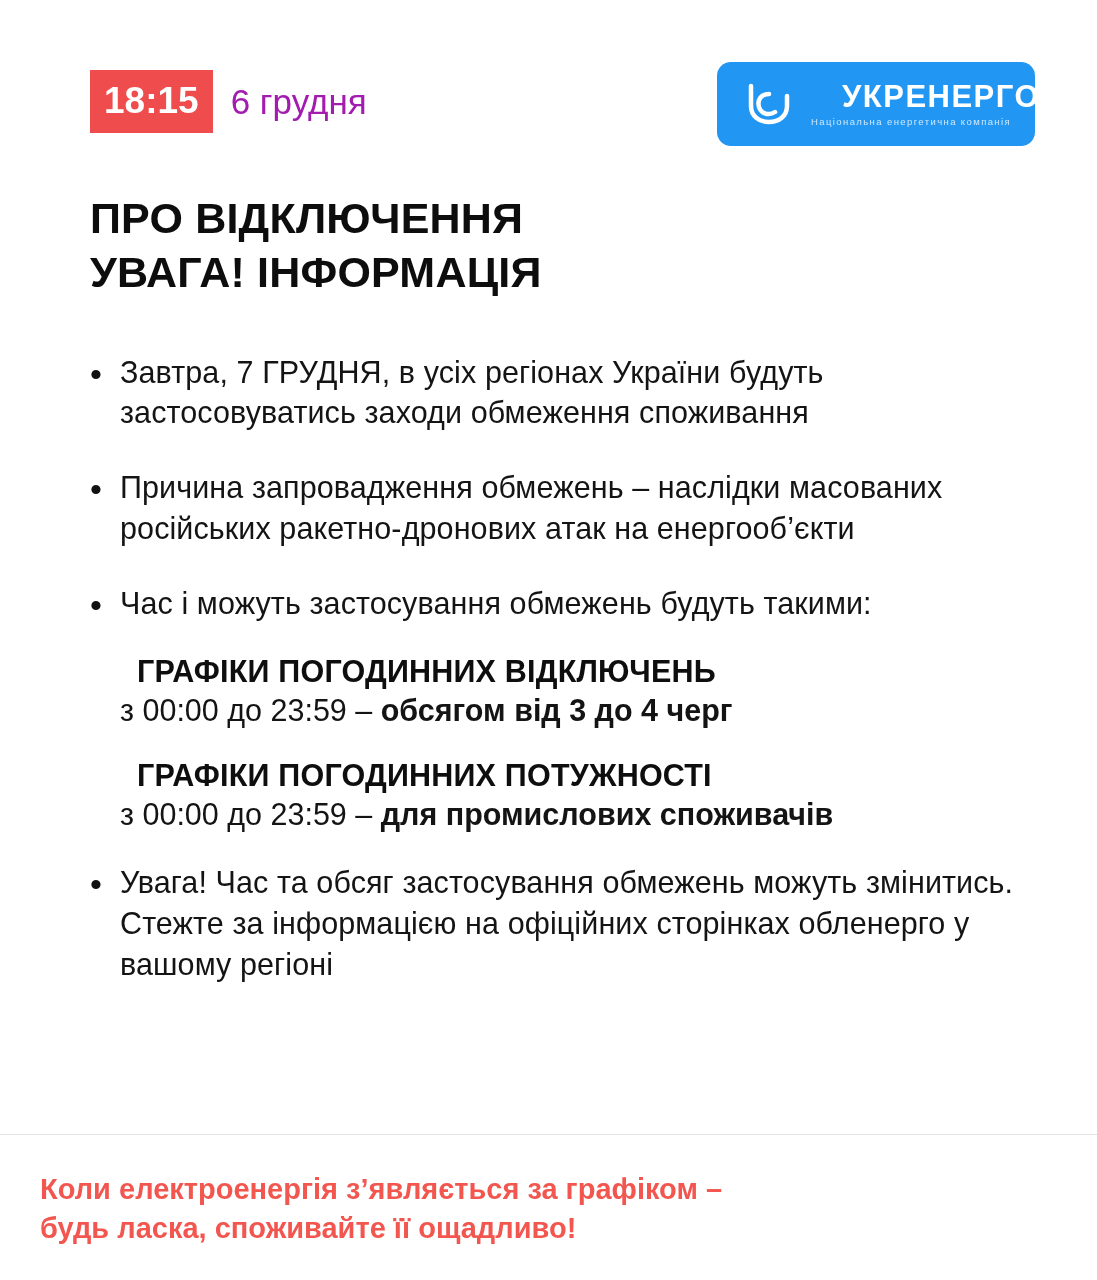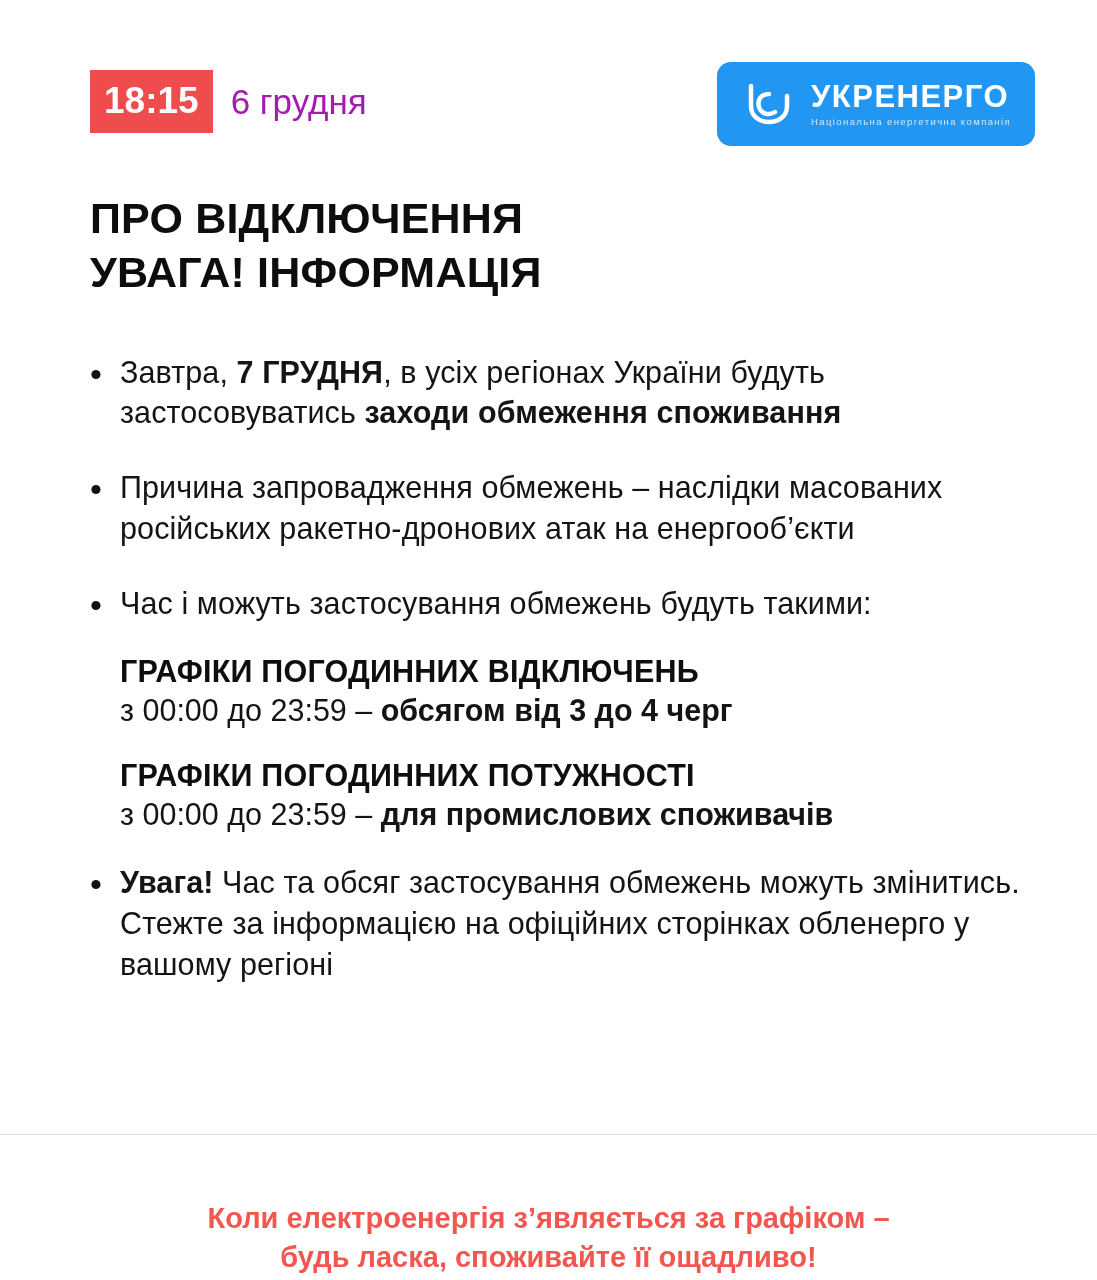--- a/index.html
+++ b/index.html
@@ -71,20 +71,21 @@
     display: flex;
     flex-direction: column;
     justify-content: center;
     line-height: 1;
   }
   .logo-name {
     color: #ffffff;
     font-size: 31px;
     font-weight: bold;
     letter-spacing: 1.5px;
+    margin-left: 31px;
   }
   .logo-sub {
     color: #cfe8fb;
     font-size: 9.5px;
     letter-spacing: 1.4px;
     margin-top: 5px;
   }
 
   
   .title {
@@ -116,32 +117,33 @@
     line-height: 1.34;
     color: #111111;
   }
   .bullet-text {
     font-size: 30.5px;
     line-height: 1.34;
     color: #141414;
     letter-spacing: 0.1px;
   }
   .bullet-text b {
-    font-weight: bold;
+    font-weight: normal;
   }
 
   .schedule-block {
     margin: 0 0 30px 30px;
   }
   .schedule-head {
     font-size: 30.5px;
     font-weight: bold;
     letter-spacing: 0.2px;
     margin-bottom: 4px;
     color: #0e0e0e;
+    margin-left: 17px;
   }
   .schedule-line {
     font-size: 30.5px;
     color: #141414;
   }
   .schedule-line b {
     font-weight: bold;
   }
 
   
@@ -150,27 +152,26 @@
     left: 0;
     right: 0;
     top: 1134px;
     height: 1px;
     background: #e3e3e3;
   }
   .footer {
     position: absolute;
     left: 0;
     right: 0;
-    top: 1199px;
-    text-align: center;
+    top: 1170px;
     color: #f2564f;
     font-size: 29px;
     font-weight: bold;
     line-height: 1.35;
-    padding: 0 52px;
+    padding: 0 40px;
   }
   .footer span {
     display: block;
   }
 </style>
 </head>
 <body>
 
 <div class="page">
 

